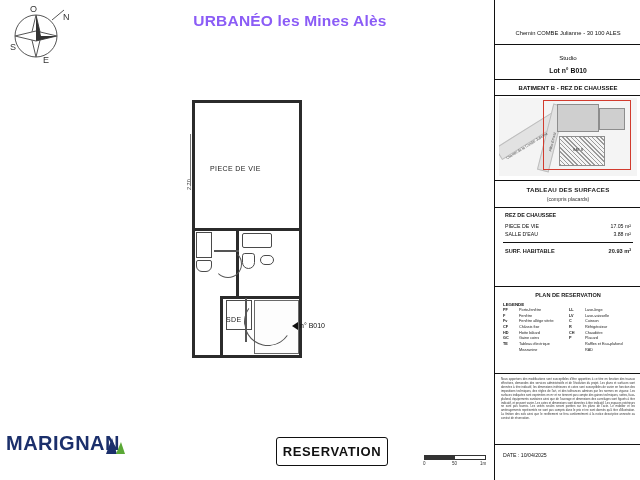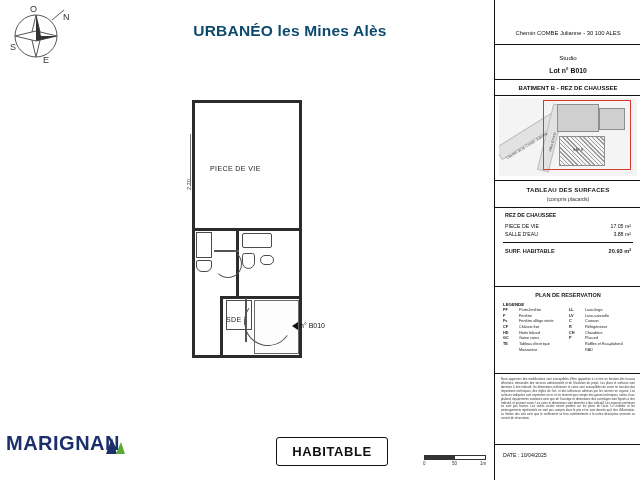--- a/index.html
+++ b/index.html
@@ -29,22 +29,21 @@
   }
 
   .doc-title {
     position: absolute;
     left: 120px; top: 12px;
     width: 340px;
     text-align: center;
     font-size: 15.5px;
     font-weight: bold;
     letter-spacing: .2px;
-    color: #0c4a6e;
-    margin-top: 10px;
+    color: #8b5cf6;
   }
 
   
   .compass {
     position: absolute;
     left: 8px; top: 6px;
     width: 66px; height: 66px;
   }
   .compass .lbl {
     position: absolute;
@@ -459,21 +458,21 @@
     <div class="lot-tag">n° B010</div>
 
     <div class="logo">MARIGNAN</div>
     <div class="logo-mark">
       <svg width="22" height="22" viewBox="0 0 22 22">
         <path d="M2 20 L8 4 L13 20 Z" fill="#1b2f6b"></path>
         <path d="M12 20 L17 8 L21 20 Z" fill="#5aa836"></path>
       </svg>
     </div>
 
-    <div class="provisoire">HABITABLE</div>
+    <div class="provisoire">RESERVATION</div>
 
     <div class="scale-bar">
       <div class="bar"></div>
       <span class="tick-lbl" style="left:-1px;">0</span>
       <span class="tick-lbl" style="left:28px;">50</span>
       <span class="tick-lbl" style="left:56px;">1m</span>
     </div>
   </div>
 
   <div class="right-panel">

